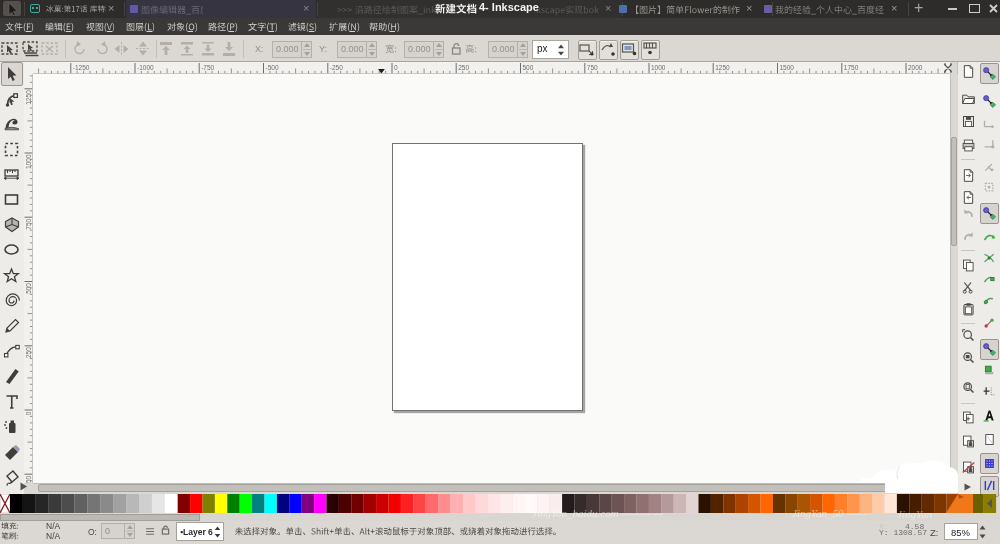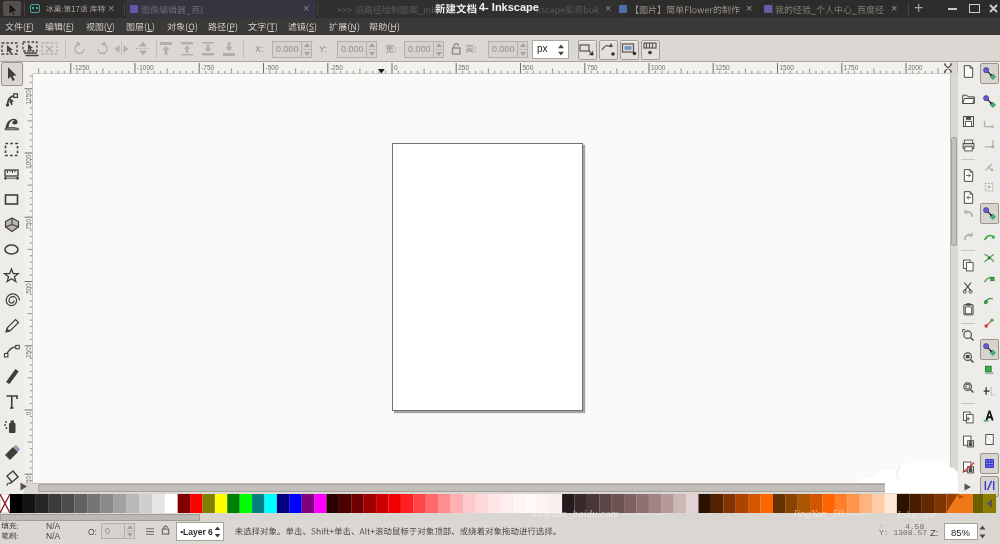--- a/index.html
+++ b/index.html
@@ -860,13 +860,13 @@
     <div style="position:absolute;left:879px;top:528px;font:8px 'Liberation Mono',monospace;color:#6e6b68">Y: 1308.57</div>
     <div style="position:absolute;left:930px;top:527px;font:9.5px 'Liberation Sans',sans-serif;color:#4a4845">Z:</div>
     <div style="position:absolute;left:944px;top:523px;width:34px;height:17px;background:#fff;border:1px solid #a5a19b;box-sizing:border-box"></div>
     <div style="position:absolute;left:951px;top:527px;font:9.5px 'Liberation Sans',sans-serif;color:#222">85%</div>
     <svg style="position:absolute;left:979px;top:525px" width="7" height="14" viewBox="0 0 7 14">
       <path d="M3.5 0.5 l3 4 h-6 z" fill="#4a4a48"></path>
       <path d="M3.5 13.5 l3 -4 h-6 z" fill="#4a4a48"></path>
     </svg>
     <div style="position:absolute;left:532px;top:507px;font:italic 11px 'Liberation Serif',serif;color:rgba(255,255,255,0.5)">JingYan_baidu.com ——— —</div>
     <div style="position:absolute;left:792px;top:507px;font:italic 11px 'Liberation Serif',serif;color:rgba(255,255,255,0.5)">JingYan_50 ——</div>
-    <div style="position:absolute;left:897px;top:508px;font:italic 11px 'Liberation Serif',serif;color:rgba(255,255,255,0.45)">Inkscape</div>
+    <div style="position:absolute;left:897px;top:508px;font:italic 11px 'Liberation Serif',serif;color:rgba(255,255,255,0.45)">JingYan</div>
 </div>
 </body></html>

